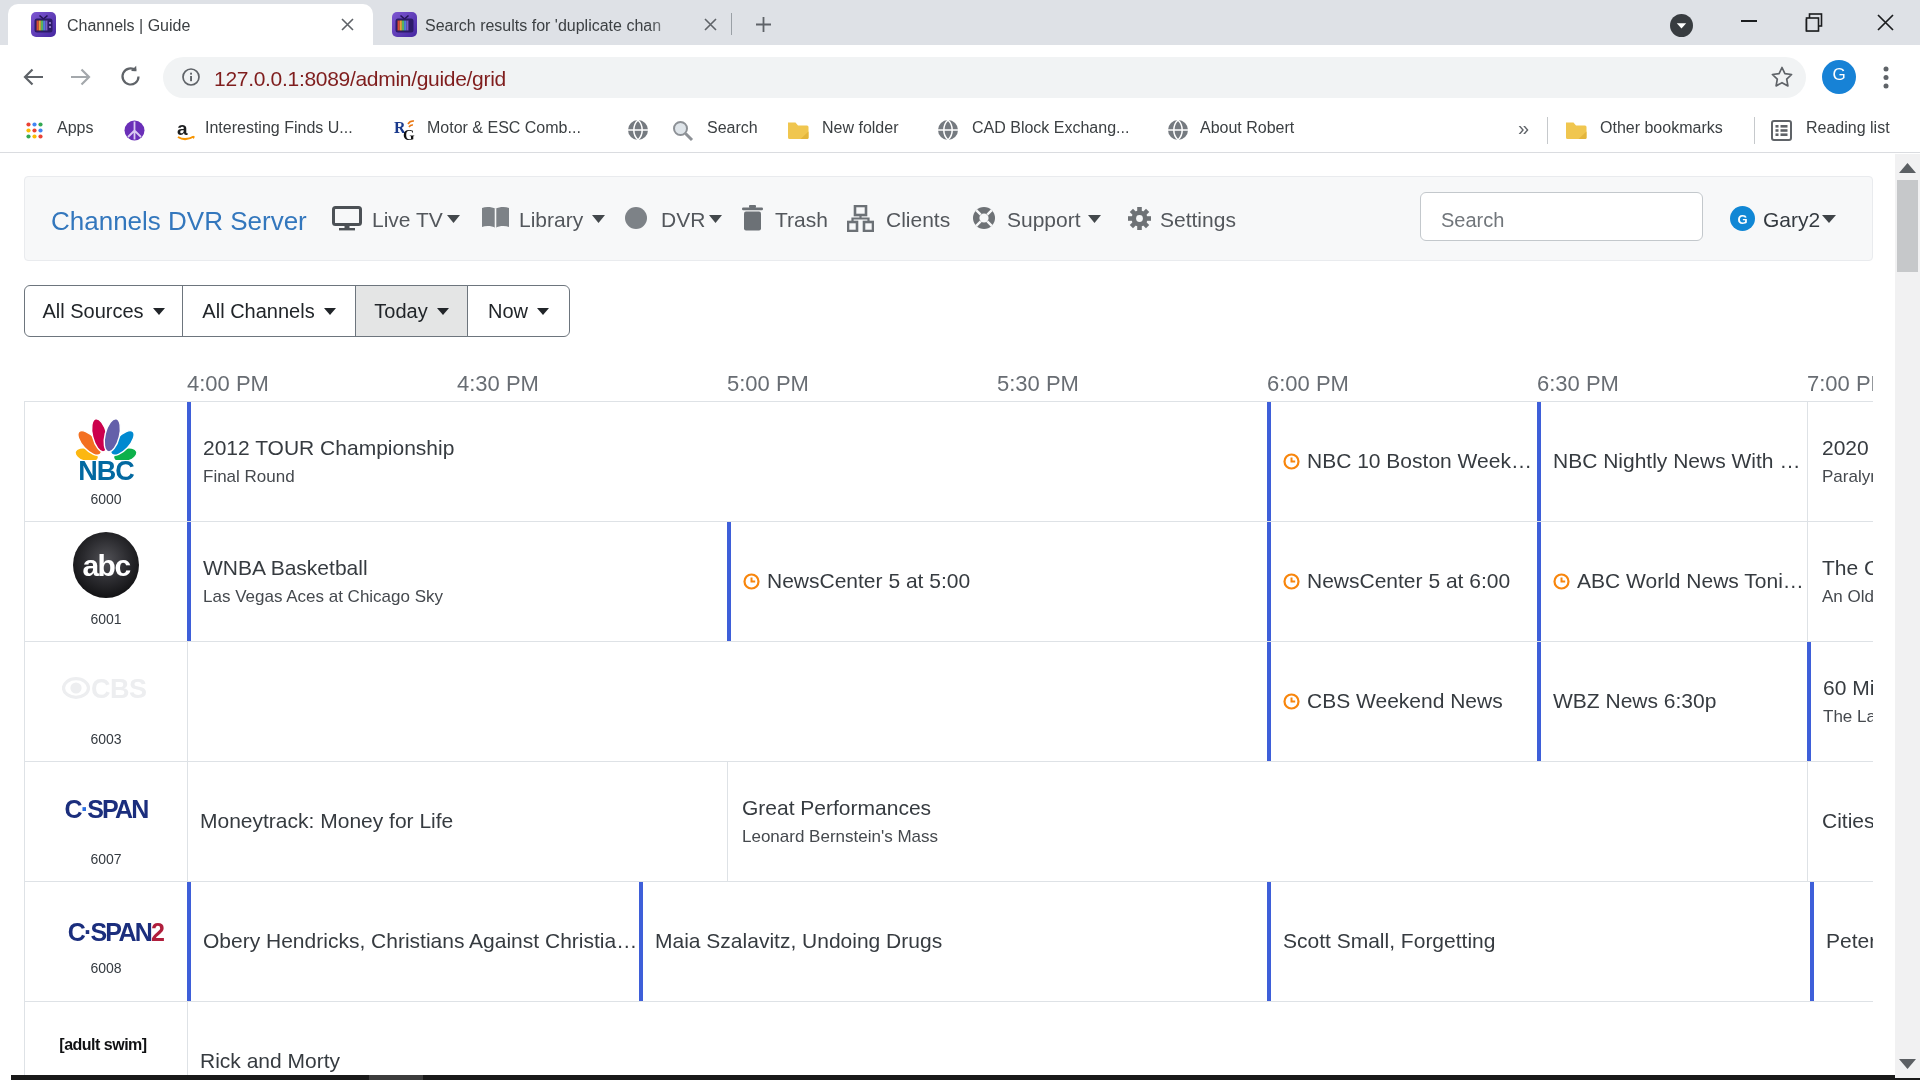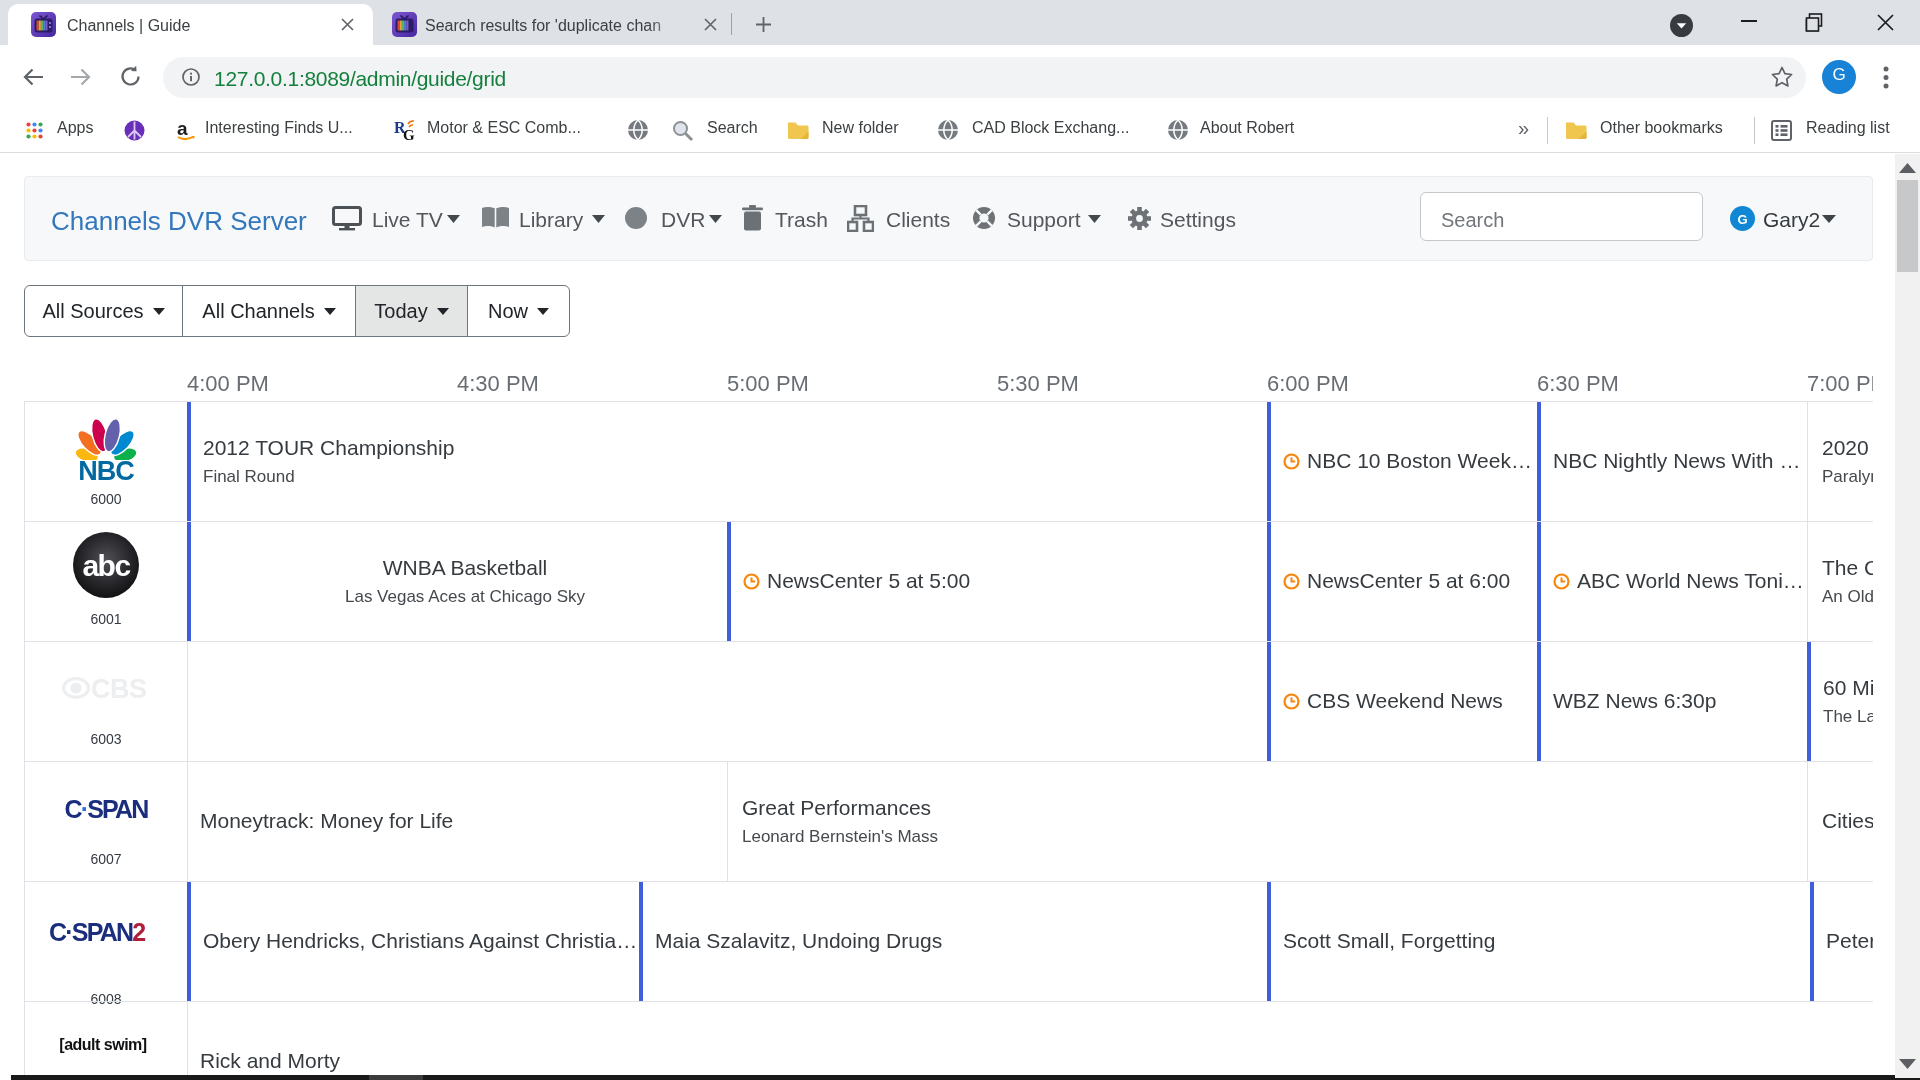--- a/index.html
+++ b/index.html
@@ -127,21 +127,21 @@
 <svg class="a" style="left:1771px; top:66px;" width="22" height="21">
  <path d="M11 1.5 L13.9 7.6 L20.6 8.5 L15.7 13.2 L16.9 19.9 L11 16.7 L5.1 19.9 L6.3 13.2 L1.4 8.5 L8.1 7.6 Z" fill="none" stroke="#5f6368" stroke-width="1.7" stroke-linejoin="round"></path>
 </svg>
 <div class="a" style="left:1822px; top:60px; width:34px; height:34px; border-radius:17px; background:#1782d6;"></div>
 <div class="t" style="left:1822px; top:65px; width:34px; text-align:center; font-size:17px; color:#fff;">G</div>
 <svg class="a" style="left:1883px; top:66px;" width="6" height="23">
  <circle cx="3" cy="3" r="2.5" fill="#5f6368"></circle>
     <circle cx="3" cy="11.5" r="2.5" fill="#5f6368"></circle>
     <circle cx="3" cy="20" r="2.5" fill="#5f6368"></circle>
 </svg>
-<div class="t" style="left:214px; top:67px; font-size:21px; color:#15803d; letter-spacing:-0.3px;">127.0.0.1:8089/admin/guide/grid</div>
+<div class="t" style="left:214px; top:67px; font-size:21px; color:#7f1d1d; letter-spacing:-0.3px;">127.0.0.1:8089/admin/guide/grid</div>
 <div id="bookbar"></div>
 
 <svg class="a" style="left:26px; top:122px;" width="17" height="17">
  <circle cx="2.5" cy="2.5" r="2.1" fill="#ea4335"></circle>
     <circle cx="8.5" cy="2.5" r="2.1" fill="#4285f4"></circle>
     <circle cx="14.5" cy="2.5" r="2.1" fill="#34a853"></circle>
  <circle cx="2.5" cy="8.5" r="2.1" fill="#fbbc05"></circle>
     <circle cx="8.5" cy="8.5" r="2.1" fill="#ea4335"></circle>
     <circle cx="14.5" cy="8.5" r="2.1" fill="#4285f4"></circle>
  <circle cx="2.5" cy="14.5" r="2.1" fill="#34a853"></circle>
@@ -332,22 +332,22 @@
  <svg class="a" style="left:38px; top:270px;" width="90" height="34">
   <g fill="none" stroke="#edeef0" stroke-width="3.2">
    <ellipse cx="14" cy="17" rx="12.5" ry="9.3"></ellipse>
   </g>
   <circle cx="14" cy="17" r="5.6" fill="#edeef0"></circle>
   <text x="29" y="27" font-family="Liberation Sans" font-size="27" font-weight="bold" fill="#edeef0" letter-spacing="-0.5">CBS</text>
  </svg>
  <div class="num" style="top:330px;">6003</div>
  <div class="t" style="left:30px; top:393.5px; width:104px; text-align:center; font-size:25px; font-weight:bold; letter-spacing:-1.8px; color:#1b2e7d;">C<span style="color:#2e6fe0;">·</span>SPAN</div>
  <div class="num" style="top:450px;">6007</div>
- <div class="t" style="left:25px; top:516.5px; width:114px; text-align:left; font-size:25px; font-weight:bold; letter-spacing:-1.8px; color:#1b2e7d;">C<span>·</span>SPAN<span style="color:#b01e3c;">2</span></div>
- <div class="num" style="top:590px;">6008</div>
+ <div class="t" style="left:25px; top:516.5px; width:114px; text-align:right; font-size:25px; font-weight:bold; letter-spacing:-1.8px; color:#1b2e7d;">C<span>·</span>SPAN<span style="color:#b01e3c;">2</span></div>
+ <div class="num" style="top:559px;">6008</div>
  <div class="t" style="left:19px; top:635px; width:120px; text-align:center; font-size:16px; font-weight:bold; letter-spacing:-0.5px; color:#101113;">[adult swim]</div>
 
  <div class="c b" style="left:163px; top:0; width:1080px; height:120px;">
   <div class="ti">2012 TOUR Championship</div>
       <div class="su">Final Round</div>
  </div>
  <div class="c b" style="left:1243px; top:0; width:270px; height:120px;">
   <div class="ir">
         <svg width="17" height="17">
           <circle cx="8.5" cy="8.5" r="7" fill="none" stroke="#f8860d" stroke-width="2.2"></circle>
@@ -357,21 +357,21 @@
       </div>
  </div>
  <div class="c b" style="left:1513px; top:0; width:270px; height:120px;">
   <div class="ti te">NBC Nightly News With Lester Holt</div>
  </div>
  <div class="c g" style="left:1783px; top:0; width:270px; height:120px;">
   <div class="ti">2020 Tokyo Paralympics</div>
       <div class="su">Paralympics</div>
  </div>
 
- <div class="c b" style="left:163px; top:120px; width:540px; height:120px;align-items:center;">
+ <div class="c b" style="left:163px; top:120px; width:540px; height:120px;">
   <div class="ti">WNBA Basketball</div>
       <div class="su">Las Vegas Aces at Chicago Sky</div>
  </div>
  <div class="c b" style="left:703px; top:120px; width:540px; height:120px;">
   <div class="ir">
         <svg width="17" height="17">
           <circle cx="8.5" cy="8.5" r="7" fill="none" stroke="#f8860d" stroke-width="2.2"></circle>
           <path d="M8.5 4.6 V8.5 H12.2" fill="none" stroke="#f8860d" stroke-width="2"></path>
         </svg>
         <span class="ti te">NewsCenter 5 at 5:00</span>

